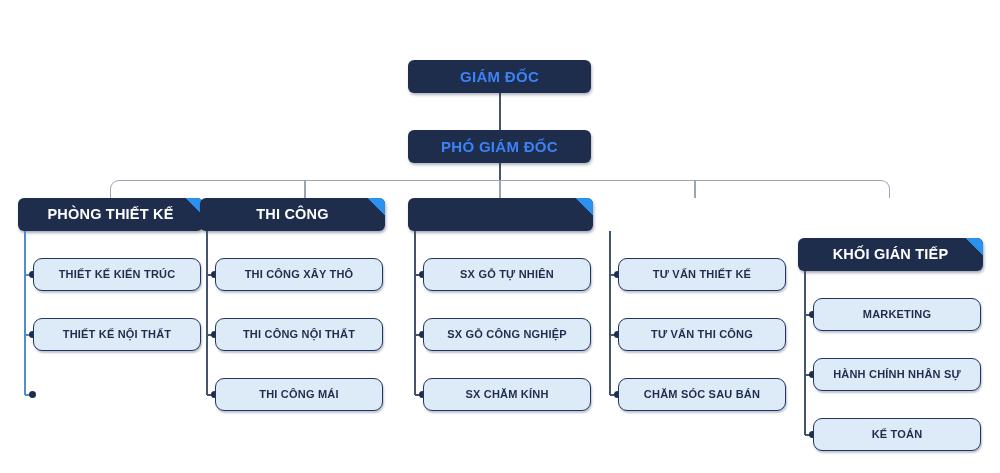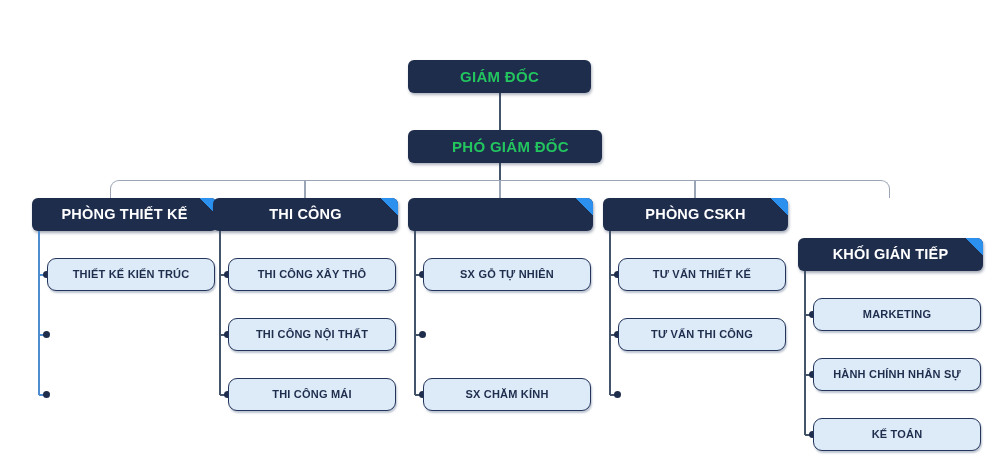--- a/index.html
+++ b/index.html
@@ -11,21 +11,21 @@
   .vline { position:absolute; width:1.5px; background:var(--chain_line,#44546a); }
   .vline.light { background:var(--bus_line,#9aa5b5); }
   .bus {
     position:absolute; left:110px; top:180px; width:780px; height:18px;
     border:1.5px solid var(--bus_line,#9aa5b5); border-bottom:none;
     border-radius:9px 9px 0 0; box-sizing:border-box;
   }
   
   .node {
     position:absolute; width:183px; height:33px;
-    background:var(--navy,#1f2d4d); color:#22c55e;
+    background:var(--navy,#1f2d4d); color:#3b82f6;
     font-weight:bold; font-size:15px; letter-spacing:.3px;
     text-align:center; line-height:33px; border-radius:6px;
     box-shadow:1px 2px 3px rgba(31,45,77,.35);
   }
   
   .col { position:absolute; top:198px; width:185px; height:245px; }
   .hdr {
     position:absolute; left:0; top:0; width:185px; height:33px;
     background:var(--navy,#1f2d4d); color:#ffffff; border-radius:6px;
     font-weight:bold; font-size:14.5px; letter-spacing:.2px;
@@ -63,38 +63,39 @@
 <div class="canvas">
 
   <div class="vline" style="left:499px; top:93px;  height:37px;"></div>
   <div class="vline" style="left:499px; top:163px; height:18px;"></div>
   <div class="bus"></div>
   <div class="vline light" style="left:304px; top:181px; height:17px;"></div>
   <div class="vline light" style="left:499px; top:181px; height:17px;"></div>
   <div class="vline light" style="left:694px; top:181px; height:17px;"></div>
 
   <div class="node" style="left:408px; top:60px;">GIÁM ĐỐC</div>
-  <div class="node" style="left:408px; top:130px;padding-left:11px;">PHÓ GIÁM ĐỐC</div>
+  <div class="node" style="left:408px; top:130px;">PHÓ GIÁM ĐỐC</div>
 
-  <div class="col first" style="left:32px;">
+  <div class="col first" style="left:18px;">
     <div class="hdr">
       <span class="corner"></span>
       <span>PHÒNG THIẾT KẾ</span>
     </div>
     <div class="colline"></div>
     <div class="stub r1"></div>
     <div class="stub r2"></div>
     <div class="stub r3"></div>
     <div class="dot r1"></div>
     <div class="dot r2"></div>
     <div class="dot r3"></div>
     <div class="sub r1">THIẾT KẾ KIẾN TRÚC</div>
+    <div class="sub r2">THIẾT KẾ NỘI THẤT</div>
   </div>
 
-  <div class="col" style="left:213px;">
+  <div class="col" style="left:200px;">
     <div class="hdr">
       <span class="corner"></span>
       <span>THI CÔNG</span>
     </div>
     <div class="colline"></div>
     <div class="stub r1"></div>
     <div class="stub r2"></div>
     <div class="stub r3"></div>
     <div class="dot r1"></div>
     <div class="dot r2"></div>
@@ -109,37 +110,35 @@
       <span class="corner"></span>
     </div>
     <div class="colline"></div>
     <div class="stub r1"></div>
     <div class="stub r2"></div>
     <div class="stub r3"></div>
     <div class="dot r1"></div>
     <div class="dot r2"></div>
     <div class="dot r3"></div>
     <div class="sub r1">SX GỖ TỰ NHIÊN</div>
+    <div class="sub r2">SX GỖ CÔNG NGHIỆP</div>
     <div class="sub r3">SX CHĂM KÍNH</div>
   </div>
 
   <div class="col" style="left:603px;">
-    <div class="hdr">
-      <span class="corner"></span>
-      <span>PHÒNG CSKH</span>
-    </div>
     <div class="colline"></div>
     <div class="stub r1"></div>
     <div class="stub r2"></div>
     <div class="stub r3"></div>
     <div class="dot r1"></div>
     <div class="dot r2"></div>
     <div class="dot r3"></div>
     <div class="sub r1">TƯ VẤN THIẾT KẾ</div>
     <div class="sub r2">TƯ VẤN THI CÔNG</div>
+    <div class="sub r3">CHĂM SÓC SAU BÁN</div>
   </div>
 
   <div class="col" style="left:798px;margin-top:40px;">
     <div class="hdr">
       <span class="corner"></span>
       <span>KHỐI GIÁN TIẾP</span>
     </div>
     <div class="colline"></div>
     <div class="stub r1"></div>
     <div class="stub r2"></div>

